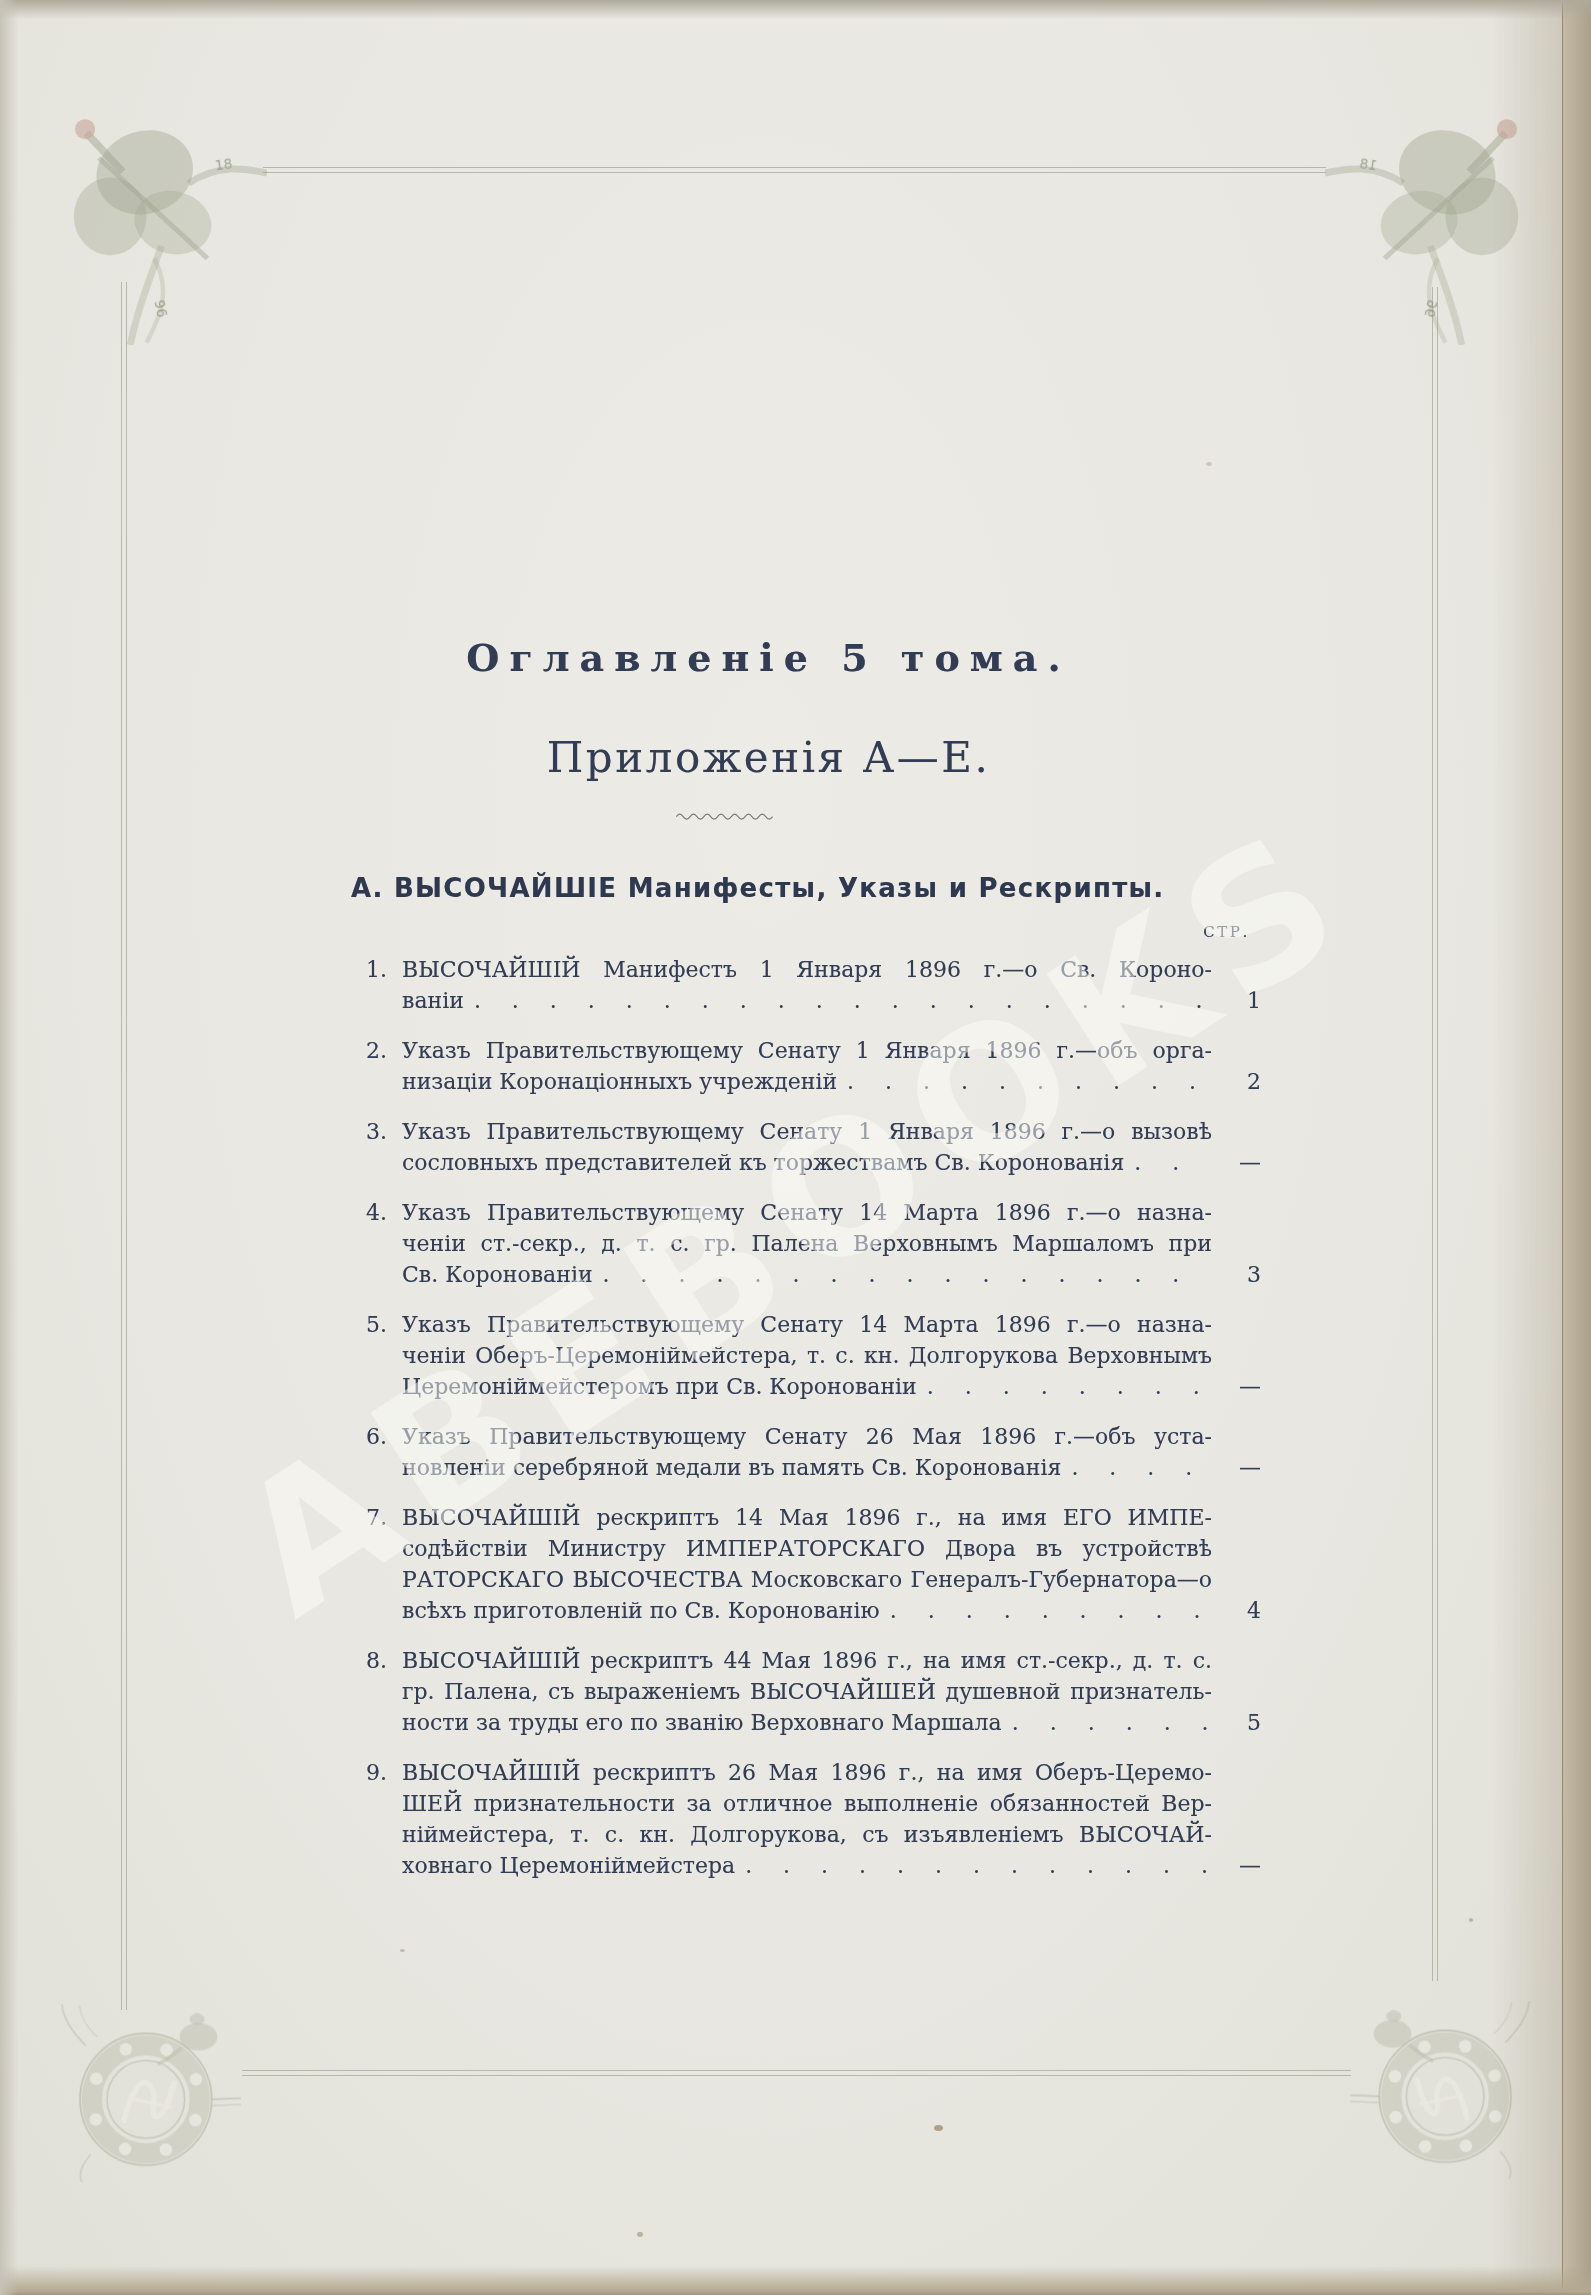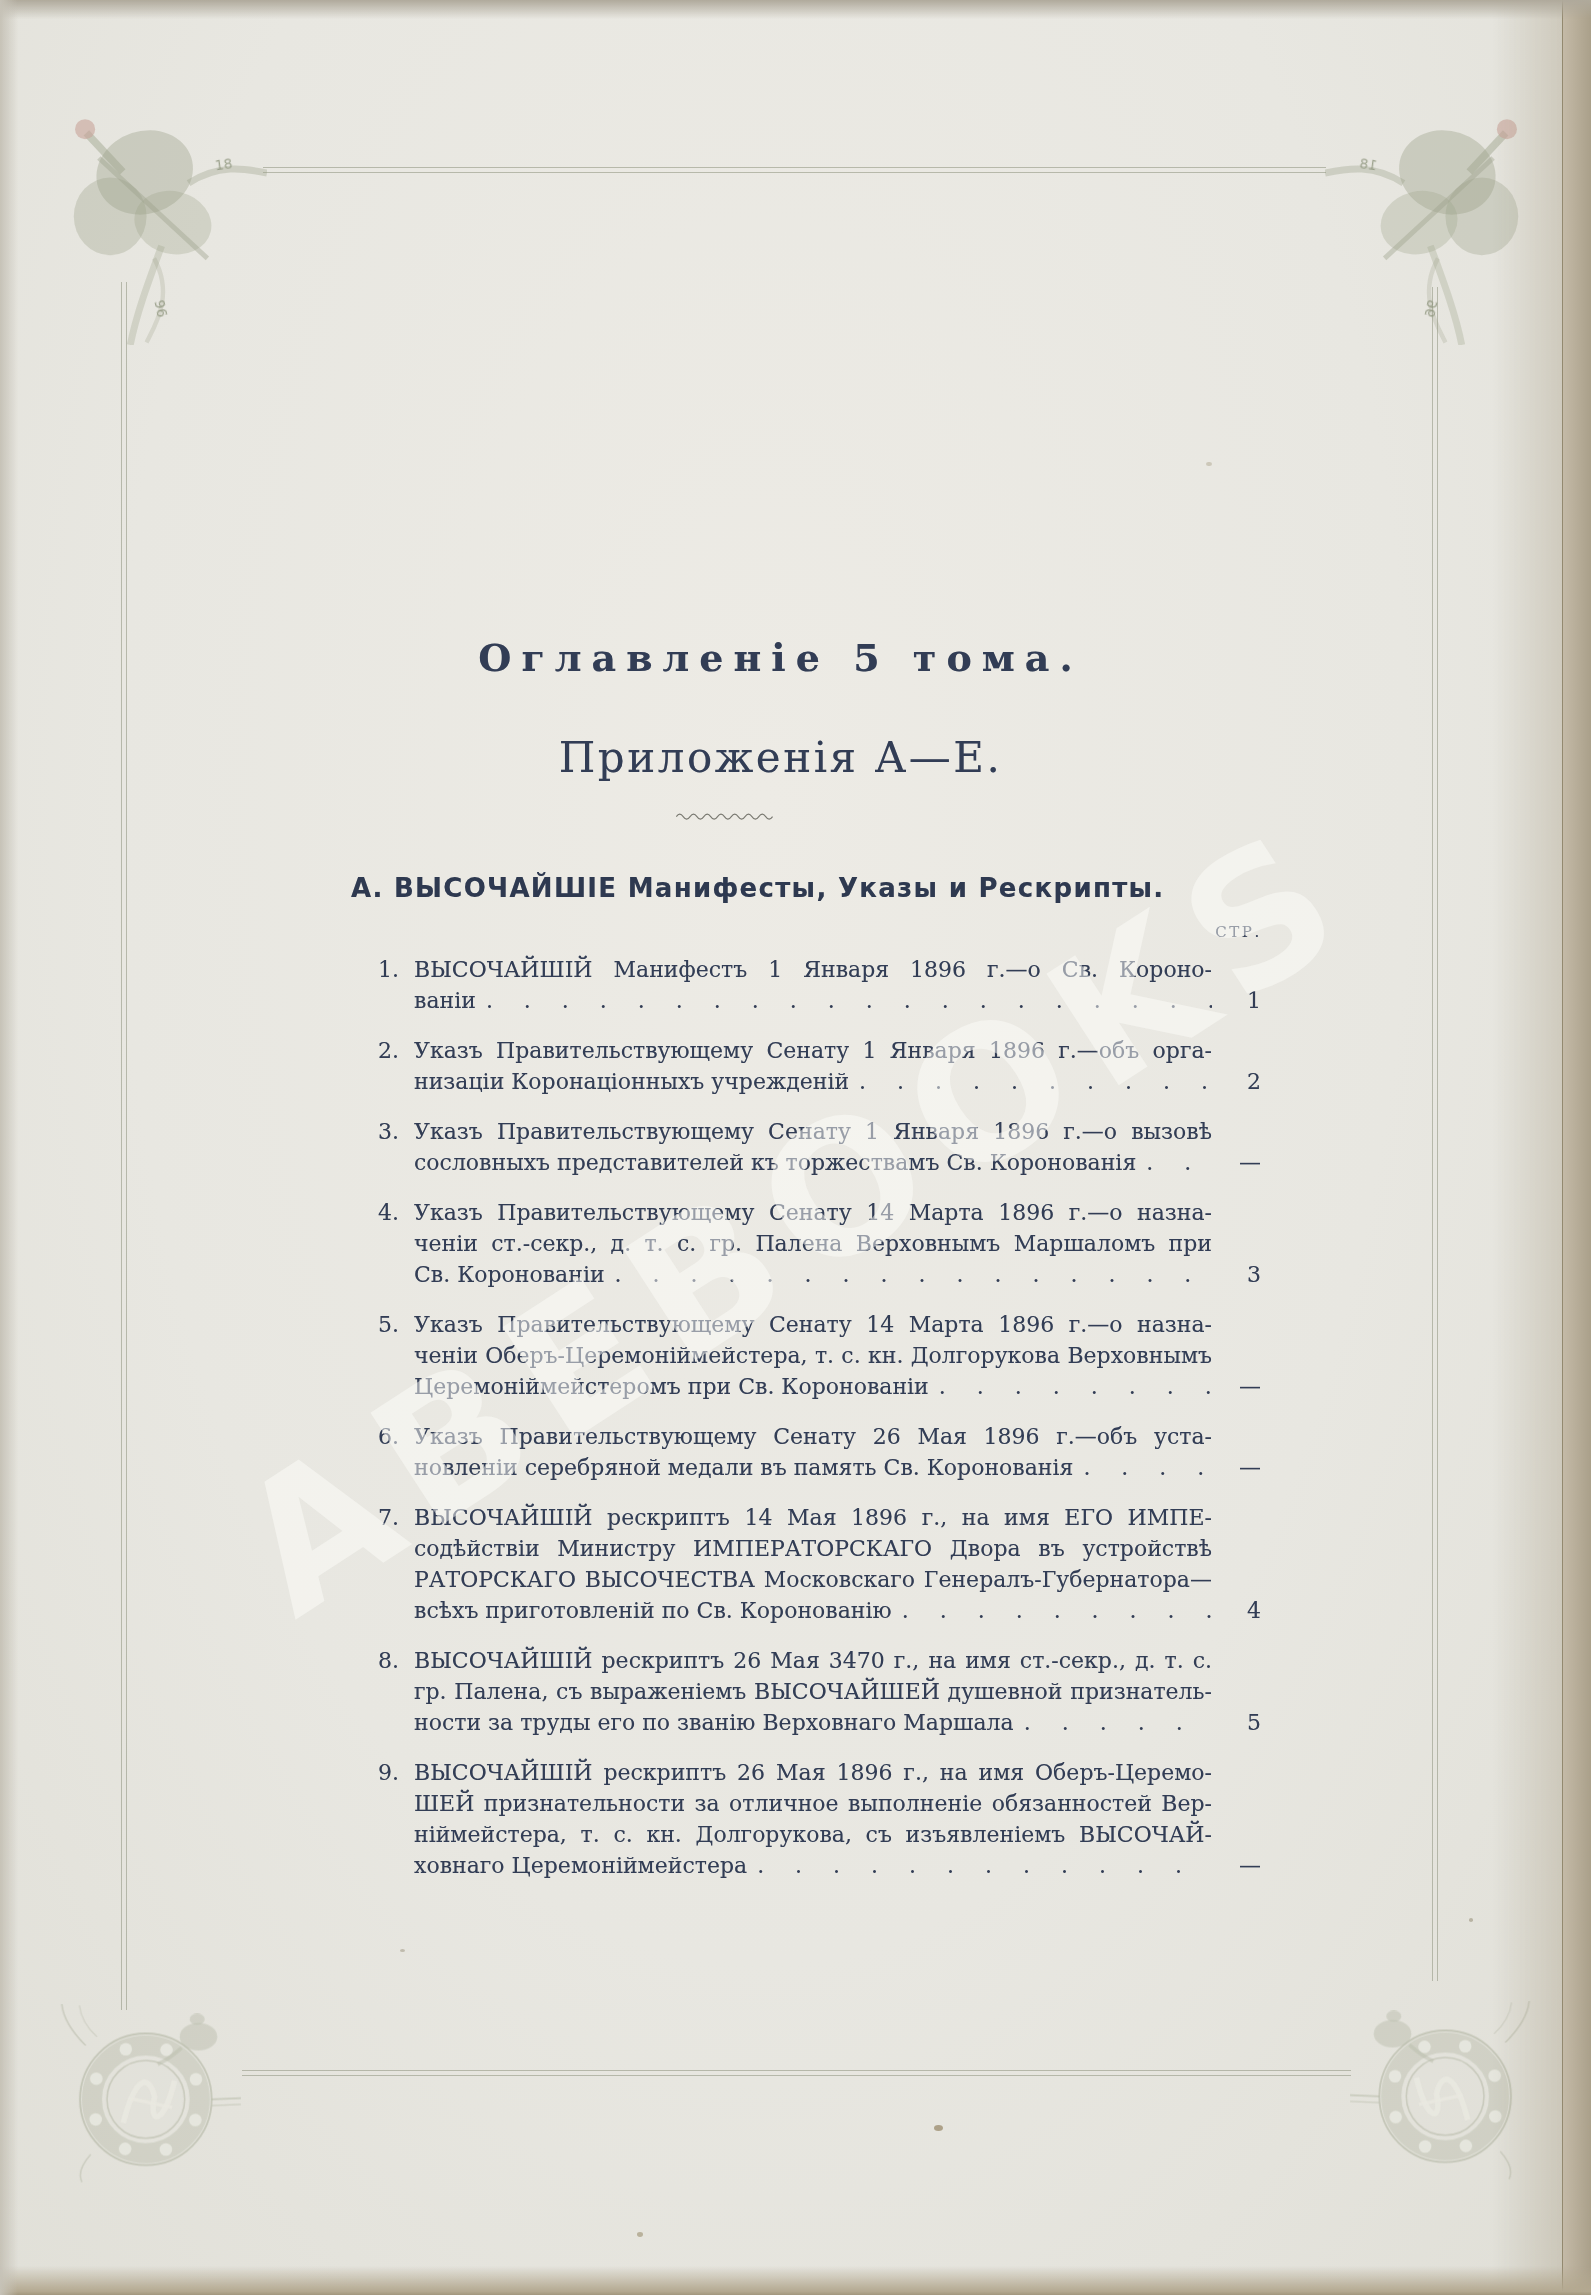--- a/index.html
+++ b/index.html
@@ -25,21 +25,21 @@
   .edge-bottom{position:absolute;left:0;top:2266px;width:100%;height:29.5px;
     background:linear-gradient(to bottom,rgba(168,156,128,0),#b3a890 85%,#9c9178);}
   
   .rule{position:absolute;opacity:.75;}
   .rule.h{height:4.4px;border-top:1.3px solid #a6a998;border-bottom:1.3px solid #a6a998;}
   .rule.v{width:4.4px;border-left:1.3px solid #a6a998;border-right:1.3px solid #a6a998;}
   
   .ornament{position:absolute;}
   .mirror{transform:scaleX(-1);}
   
-  .ink{color:#323d55;text-shadow:0 0 0.6px rgba(50,61,85,.35);margin-left:12px;}
+  .ink{color:#323d55;text-shadow:0 0 0.6px rgba(50,61,85,.35);}
   .title{
     position:absolute;top:635px;left:0;width:1537px;text-align:center;
     font-size:38px;font-weight:bold;letter-spacing:10px;
   }
   .subtitle{
     position:absolute;top:733px;left:0;width:1537px;text-align:center;
     font-size:42px;font-weight:normal;letter-spacing:2.5px;
   }
   .squiggle{position:absolute;top:811px;left:674px;}
   .section-header{
@@ -251,21 +251,21 @@
       <div class="toc-line ink">содѣйствіи Министру ИМПЕРАТОРСКАГО Двора въ устройствѣ</div>
       <div class="toc-line ink">РАТОРСКАГО ВЫСОЧЕСТВА Московскаго Генералъ-Губернатора—о</div>
       <div class="toc-line ink last">
         <span class="toc-last-text">всѣхъ приготовленій по Св. Коронованію</span>
         <span class="toc-dots">. . . . . . . . . . . . . . . . . . . . . . . . . . . . . . . . . . . . . . . . . . . . . . . . . . . . . . . . . . . . </span>
       </div>
       <div class="toc-page ink">4</div>
     </div>
     <div class="toc-item">
       <div class="toc-num ink">8.</div>
-      <div class="toc-line ink">ВЫСОЧАЙШІЙ рескриптъ 26 Мая 3470 г., на имя ст.-секр., д. т. с.</div>
+      <div class="toc-line ink">ВЫСОЧАЙШІЙ рескриптъ 44 Мая 1896 г., на имя ст.-секр., д. т. с.</div>
       <div class="toc-line ink">гр. Палена, съ выраженіемъ ВЫСОЧАЙШЕЙ душевной признатель-</div>
       <div class="toc-line ink last">
         <span class="toc-last-text">ности за труды его по званію Верховнаго Маршала</span>
         <span class="toc-dots">. . . . . . . . . . . . . . . . . . . . . . . . . . . . . . . . . . . . . . . . . . . . . . . . . . . . . . . . . . . . </span>
       </div>
       <div class="toc-page ink">5</div>
     </div>
     <div class="toc-item">
       <div class="toc-num ink">9.</div>
       <div class="toc-line ink">ВЫСОЧАЙШІЙ рескриптъ 26 Мая 1896 г., на имя Оберъ-Церемо-</div>

